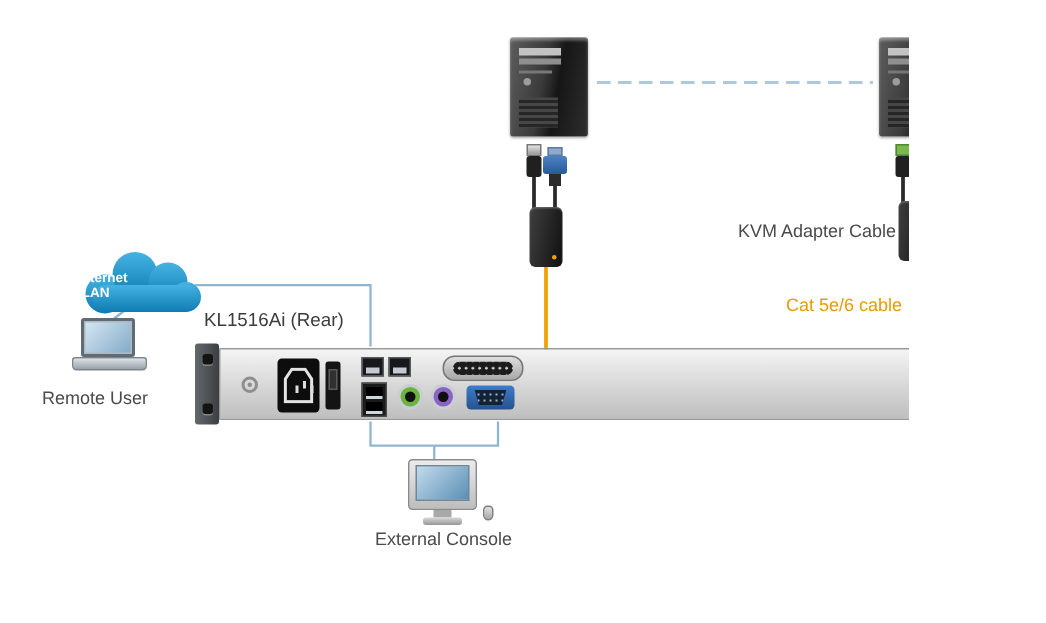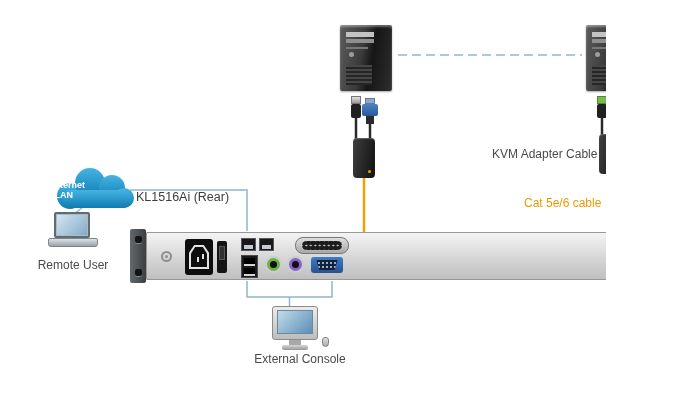--- a/index.html
+++ b/index.html
@@ -1,20 +1,20 @@
 <!DOCTYPE html>
 <html><head>
 <meta charset="utf-8">
 <style>
   * { margin:0; padding:0; box-sizing:border-box; }
   html,body { background:#fff; font-family:"Liberation Sans", sans-serif; }
   #canvas { position:relative; width:606px; height:415px; background:#ffffff; overflow:hidden; }
   .abs { position:absolute; }
   .label { position:absolute; font-size:12px; color:#4a4a4a; white-space:nowrap; }
-  .label.center { text-align:center; }
+  .label.center { }
   .label.orange { color:#e89b00; }
   .label.title { font-size:12.5px; color:#3c3c3c; }
 
   
   .tower { position:absolute; width:52px; height:66px; border-radius:2px;
     background:linear-gradient(100deg,#5d5d5d 0%,#3a3a3a 42%,#161616 60%,#2e2e2e 100%);
     box-shadow: inset 0 2px 2px rgba(255,255,255,.35), 0 1px 2px rgba(0,0,0,.35); }
   .tower .bay1 { position:absolute; left:6px; top:7px; width:28px; height:5px; background:#c3c3c3; }
   .tower .bay2 { position:absolute; left:6px; top:14px; width:28px; height:4px; background:#8f8f8f; }
   .tower .slot { position:absolute; left:6px; top:22px; width:22px; height:2px; background:#777; }
@@ -172,21 +172,21 @@
     <div>Internet</div>
     <div>/LAN</div>
   </div>
 
   <div class="lap-screen" style="left:54px;top:212px">
     <div class="disp"></div>
   </div>
   <div class="lap-base" style="left:48px;top:238px"></div>
   <div class="label center" style="left:28px;top:258px;width:90px">Remote User</div>
 
-  <div class="label title" style="left:136px;top:190px">KL1516Ai (Rear)</div>
+  <div class="label title" style="left:136px;top:206px">KL1516Ai (Rear)</div>
 
   <div class="rack-ear" style="left:130px;top:229px">
     <div class="hole" style="top:7px"></div>
     <div class="hole" style="bottom:7px"></div>
   </div>
   <div class="rack-ear" style="left:646px;top:229px">
     <div class="hole" style="top:7px"></div>
     <div class="hole" style="bottom:7px"></div>
   </div>
 

